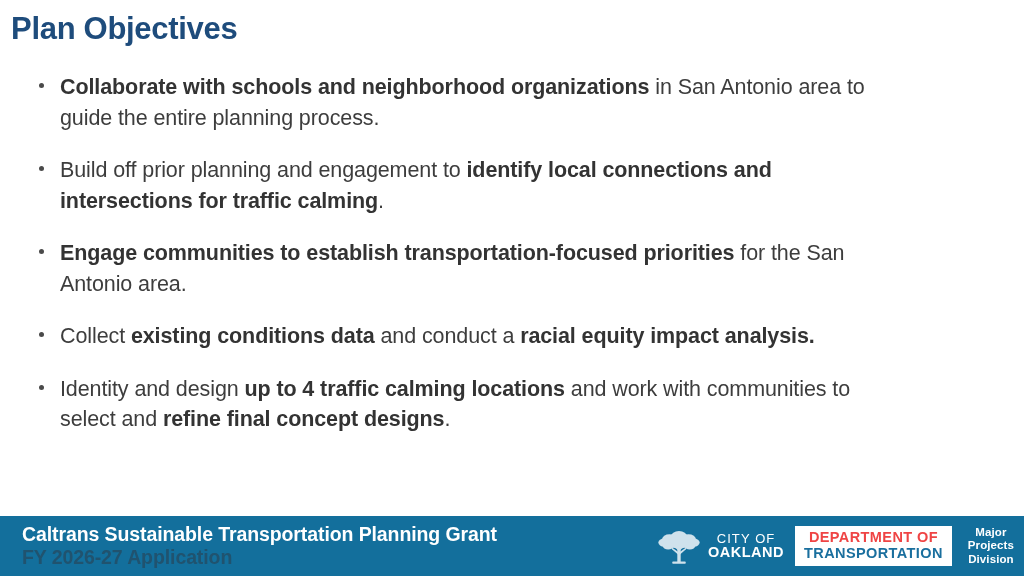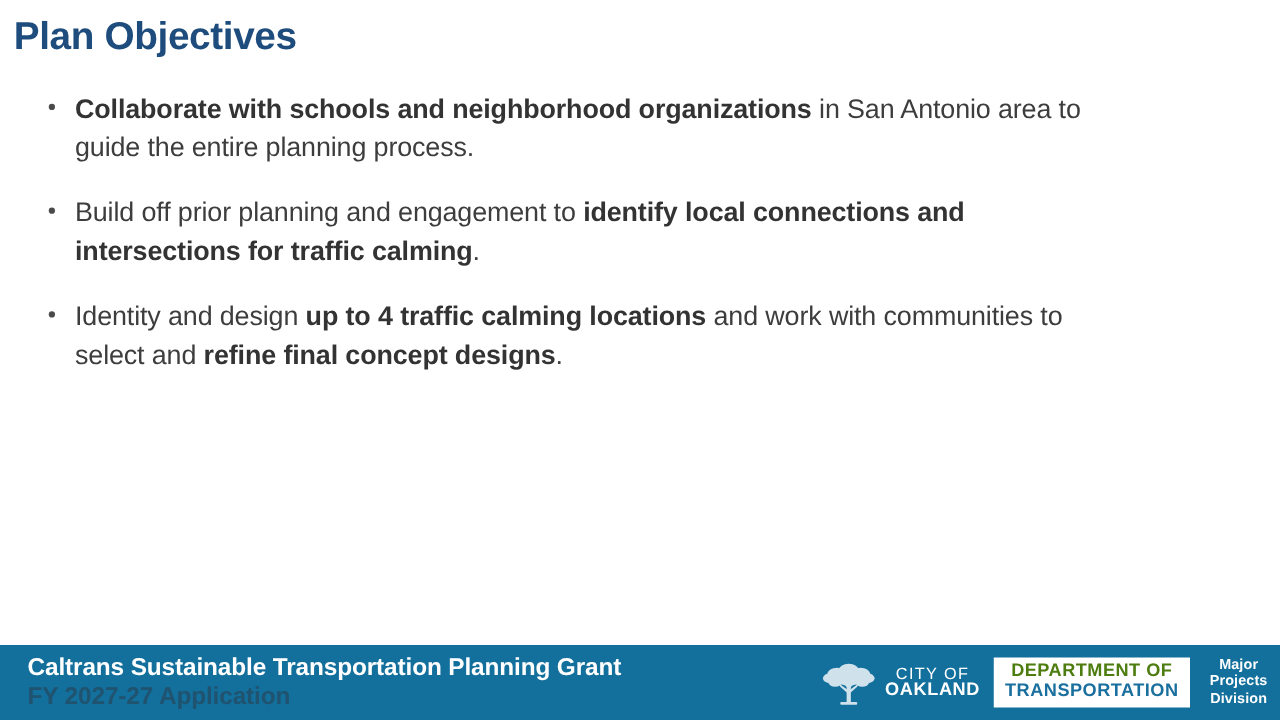--- a/index.html
+++ b/index.html
@@ -174,29 +174,37 @@
     <li class="bullet-row">
       <span class="bullet-marker"></span>
       <span class="bullet-text"><b>Collaborate with schools and neighborhood organizations</b><span> in San Antonio area to guide the entire planning process.</span></span>
     </li>
     <li class="bullet-row">
       <span class="bullet-marker"></span>
       <span class="bullet-text"><span>Build off prior planning and engagement to </span><b>identify local connections and intersections for traffic calming</b><span>.</span></span>
     </li>
     <li class="bullet-row">
       <span class="bullet-marker"></span>
+      <span class="bullet-text"><b>Engage communities to establish transportation-focused priorities</b><span> for the San Antonio area.</span></span>
+    </li>
+    <li class="bullet-row">
+      <span class="bullet-marker"></span>
+      <span class="bullet-text"><span>Collect </span><b>existing conditions data</b><span> and conduct a </span><b>racial equity impact analysis.</b></span>
+    </li>
+    <li class="bullet-row">
+      <span class="bullet-marker"></span>
       <span class="bullet-text"><span>Identity and design </span><b>up to 4 traffic calming locations</b><span> and work with communities to select and </span><b>refine final concept designs</b><span>.</span></span>
     </li>
   </ul>
 
   <div class="footer-bar" style="background: rgb(19, 111, 156);">
 
     <div class="footer-text-block">
       <div class="footer-line1" style="color: rgb(255, 255, 255);">Caltrans Sustainable Transportation Planning Grant</div>
-      <div class="footer-line2" style="color: rgb(32, 83, 111);">FY 2027-27 Application</div>
+      <div class="footer-line2" style="color: rgb(32, 83, 111);">FY 2026-27 Application</div>
     </div>
 
     <div class="footer-spacer"></div>
 
     <div class="logo-lockup">
 
       <svg class="oak-tree-icon" viewBox="0 0 64 62">
         <g fill="#cfe2ec">
           <ellipse cx="32" cy="17" rx="12" ry="8"></ellipse>
           <ellipse cx="18" cy="21" rx="11" ry="7.5"></ellipse>
@@ -216,21 +224,21 @@
           <rect x="22" y="54" width="20" height="3.2" rx="1.2"></rect>
         </g>
       </svg>
 
       <div class="city-of-oakland">
         <div class="coo-line1">CITY OF</div>
         <div class="coo-line2">OAKLAND</div>
       </div>
 
       <div class="dot-box">
-        <div class="dot-line" style="color: #4d7c0f;">DEPARTMENT OF</div>
+        <div class="dot-line" style="color: #ef4444;">DEPARTMENT OF</div>
         <div class="dot-line" style="color: rgb(26, 111, 158);">TRANSPORTATION</div>
       </div>
 
       <div class="mpd-block">
         <div class="mpd-line">Major</div>
         <div class="mpd-line">Projects</div>
         <div class="mpd-line">Division</div>
       </div>
 
     </div>

